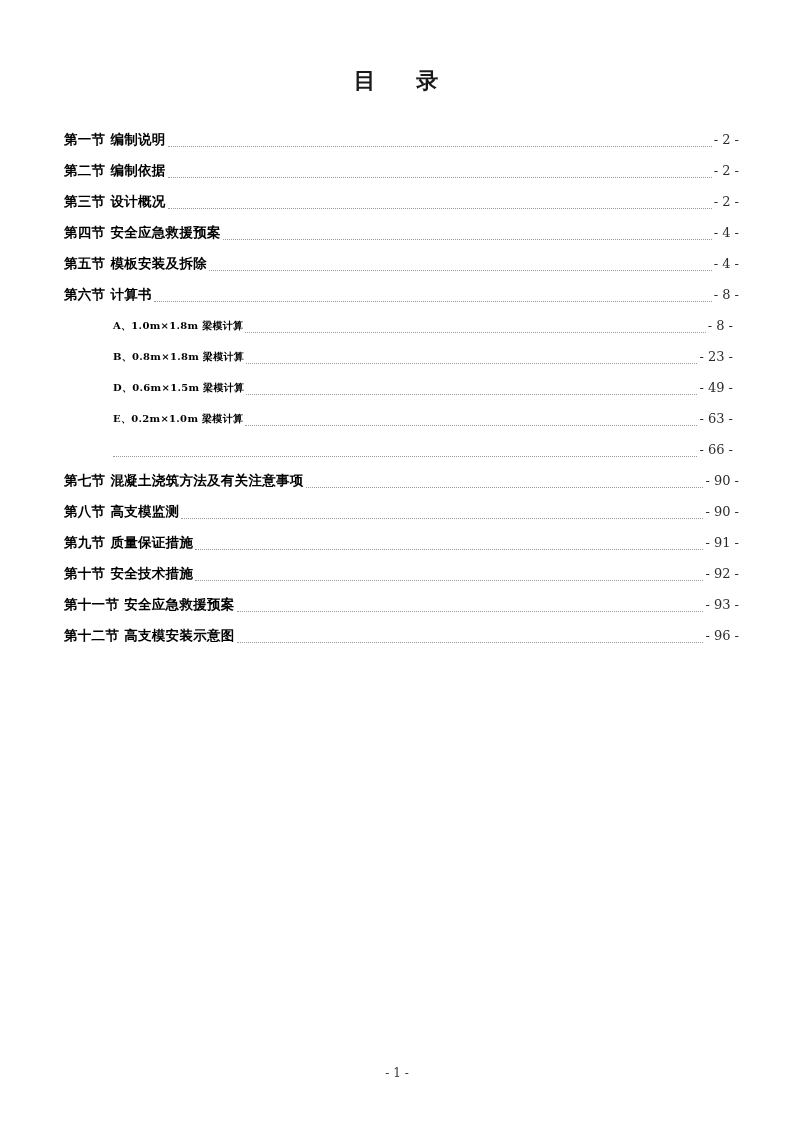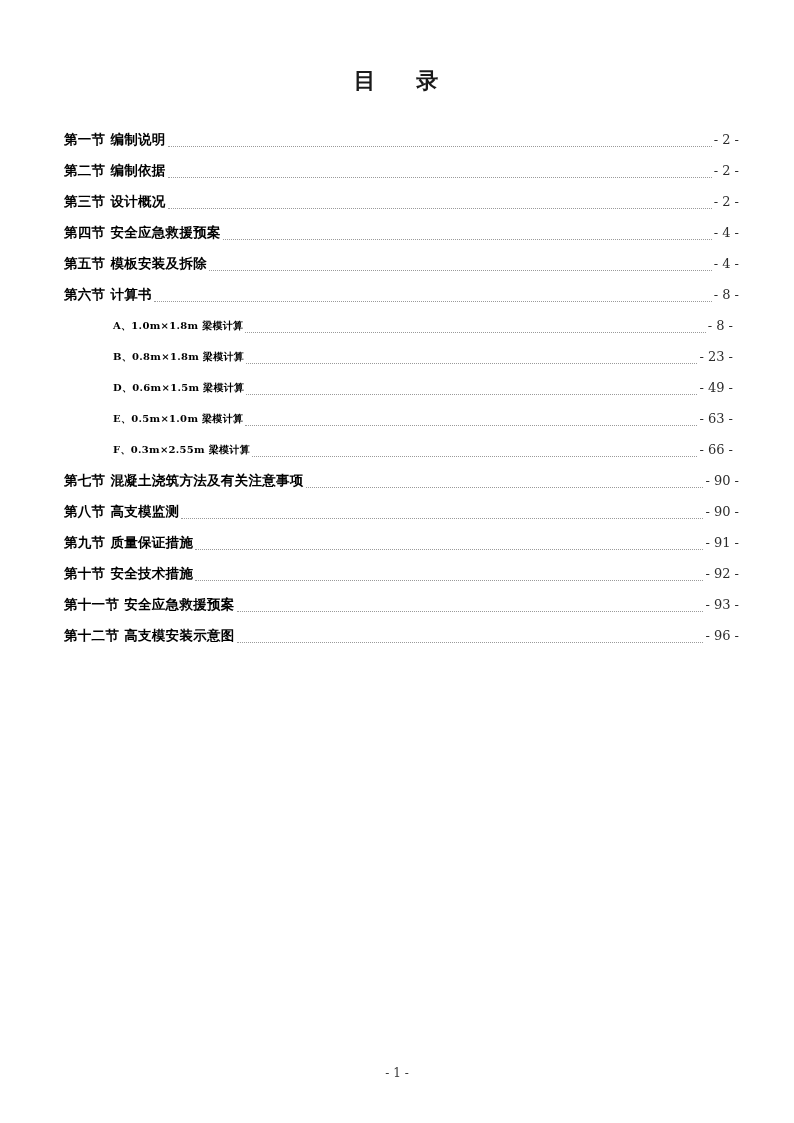--- a/index.html
+++ b/index.html
@@ -165,26 +165,25 @@
         <span class="label">B、0.8m×1.8m 梁模计算</span>
         <span class="leader"></span>
         <span class="pageno">- 23 -</span>
       </div>
       <div class="toc-row level-2">
         <span class="label">D、0.6m×1.5m 梁模计算</span>
         <span class="leader"></span>
         <span class="pageno">- 49 -</span>
       </div>
       <div class="toc-row level-2">
-        <span class="label">E、0.5m×1.0m 梁模计算</span>
+        <span class="label">E、0.2m×1.0m 梁模计算</span>
         <span class="leader"></span>
         <span class="pageno">- 63 -</span>
       </div>
       <div class="toc-row level-2">
-        <span class="label">F、0.3m×2.55m 梁模计算</span>
         <span class="leader"></span>
         <span class="pageno">- 66 -</span>
       </div>
       <div class="toc-row level-1">
         <span class="label">第七节  混凝土浇筑方法及有关注意事项</span>
         <span class="leader"></span>
         <span class="pageno">- 90 -</span>
       </div>
       <div class="toc-row level-1">
         <span class="label">第八节  高支模监测</span>

